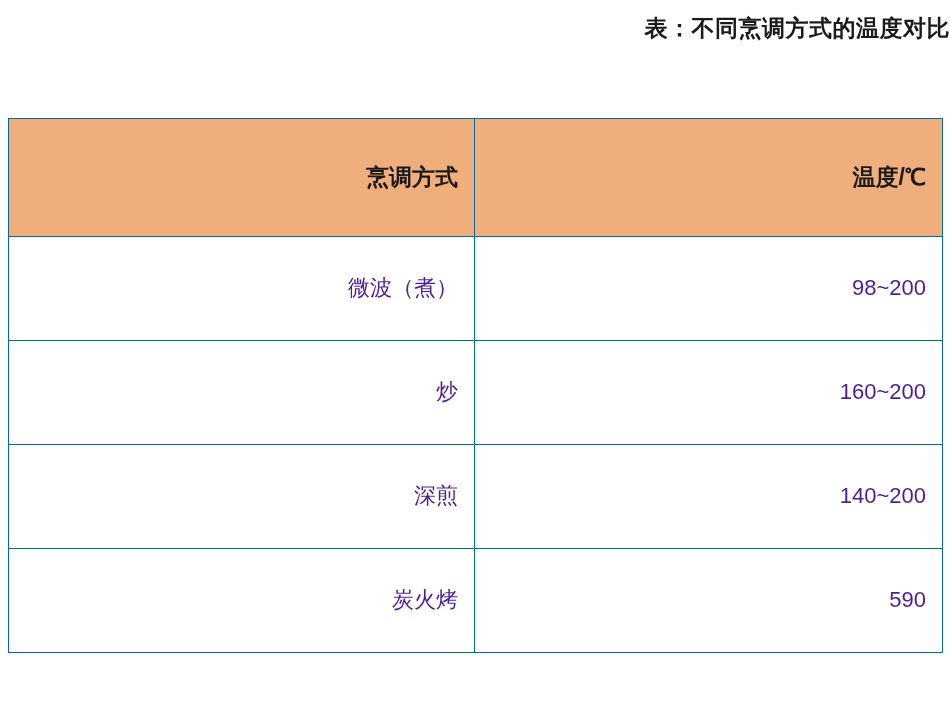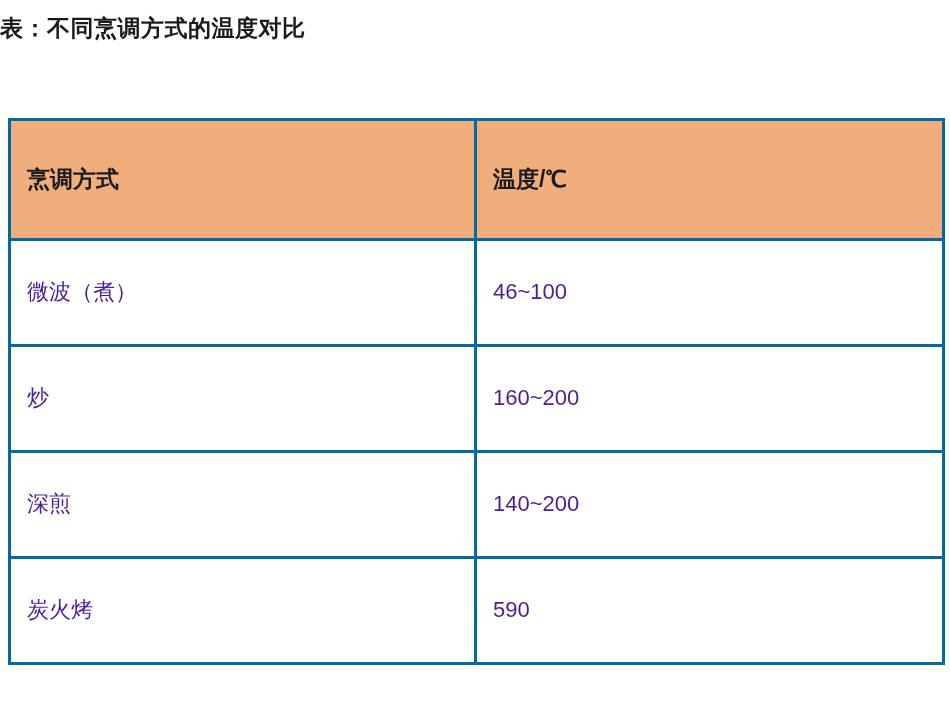--- a/index.html
+++ b/index.html
@@ -14,43 +14,43 @@
     color: #1a1a1a;
     overflow: hidden;
   }
   .page {
     position: relative;
     width: 950px;
     height: 703px;
     box-sizing: border-box;
   }
   .title {
-    text-align: left;
+    text-align: right;
     font-size: 23px;
     font-weight: bold;
     color: #1a1a1a;
     letter-spacing: 0.5px;
     padding-top: 12px;
     line-height: 1.4;
   }
   .table-wrap {
     position: absolute;
     left: 8px;
     top: 118px;
     width: 934px;
   }
   table.data-table {
     border-collapse: collapse;
     width: 934px;
     table-layout: fixed;
   }
   table.data-table th,
   table.data-table td {
-    border: 3px solid #0369a1;
-    text-align: left;
+    border: 1px solid #0369a1;
+    text-align: right;
     vertical-align: middle;
     padding: 16px;
   }
   table.data-table thead th {
     background: #f0ae7d;
     height: 85px;
     font-size: 23px;
     font-weight: bold;
     color: #1a1a1a;
   }
@@ -90,21 +90,21 @@
             <span class="cell-inner">温度/℃</span>
           </th>
         </tr>
       </thead>
       <tbody>
         <tr>
           <td>
             <span class="cell-inner">微波（煮）</span>
           </td>
           <td>
-            <span class="cell-inner">46~100</span>
+            <span class="cell-inner">98~200</span>
           </td>
         </tr>
         <tr>
           <td>
             <span class="cell-inner">炒</span>
           </td>
           <td>
             <span class="cell-inner">160~200</span>
           </td>
         </tr>

